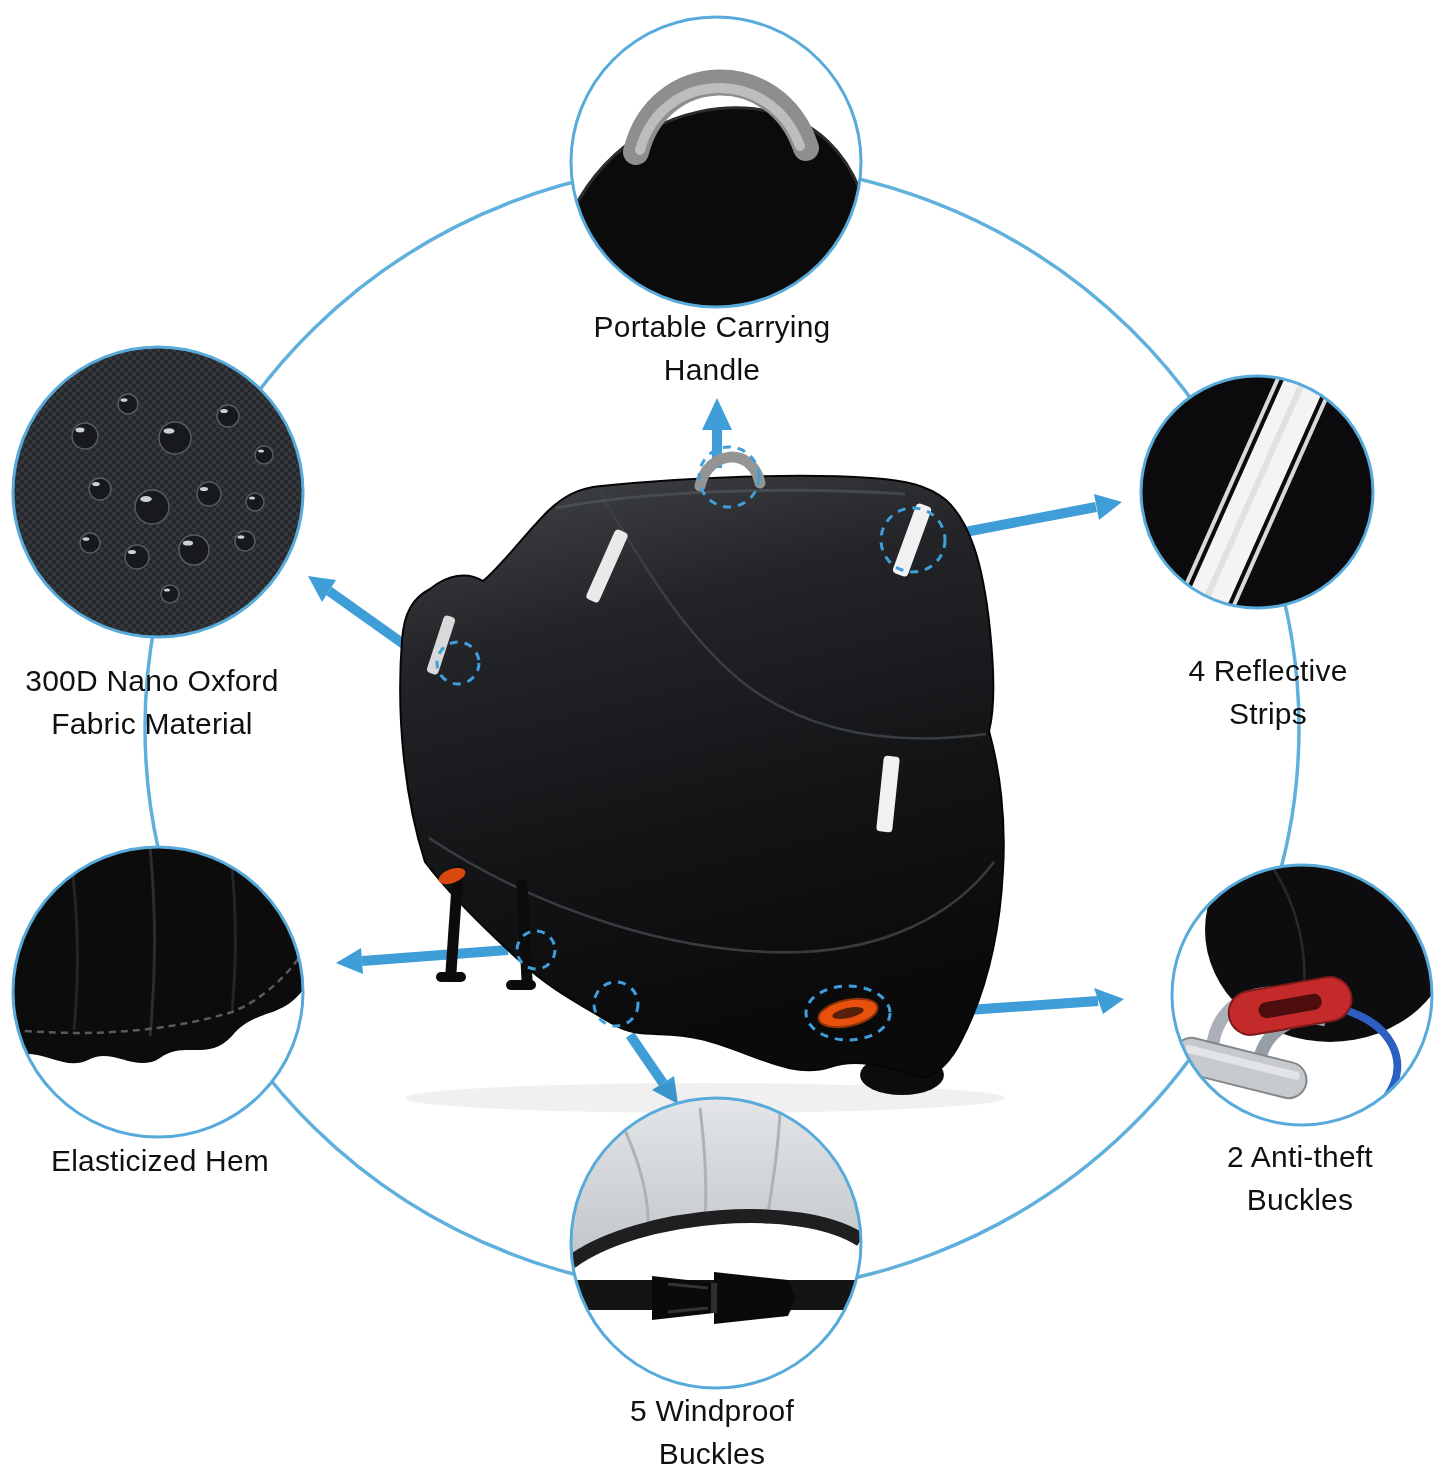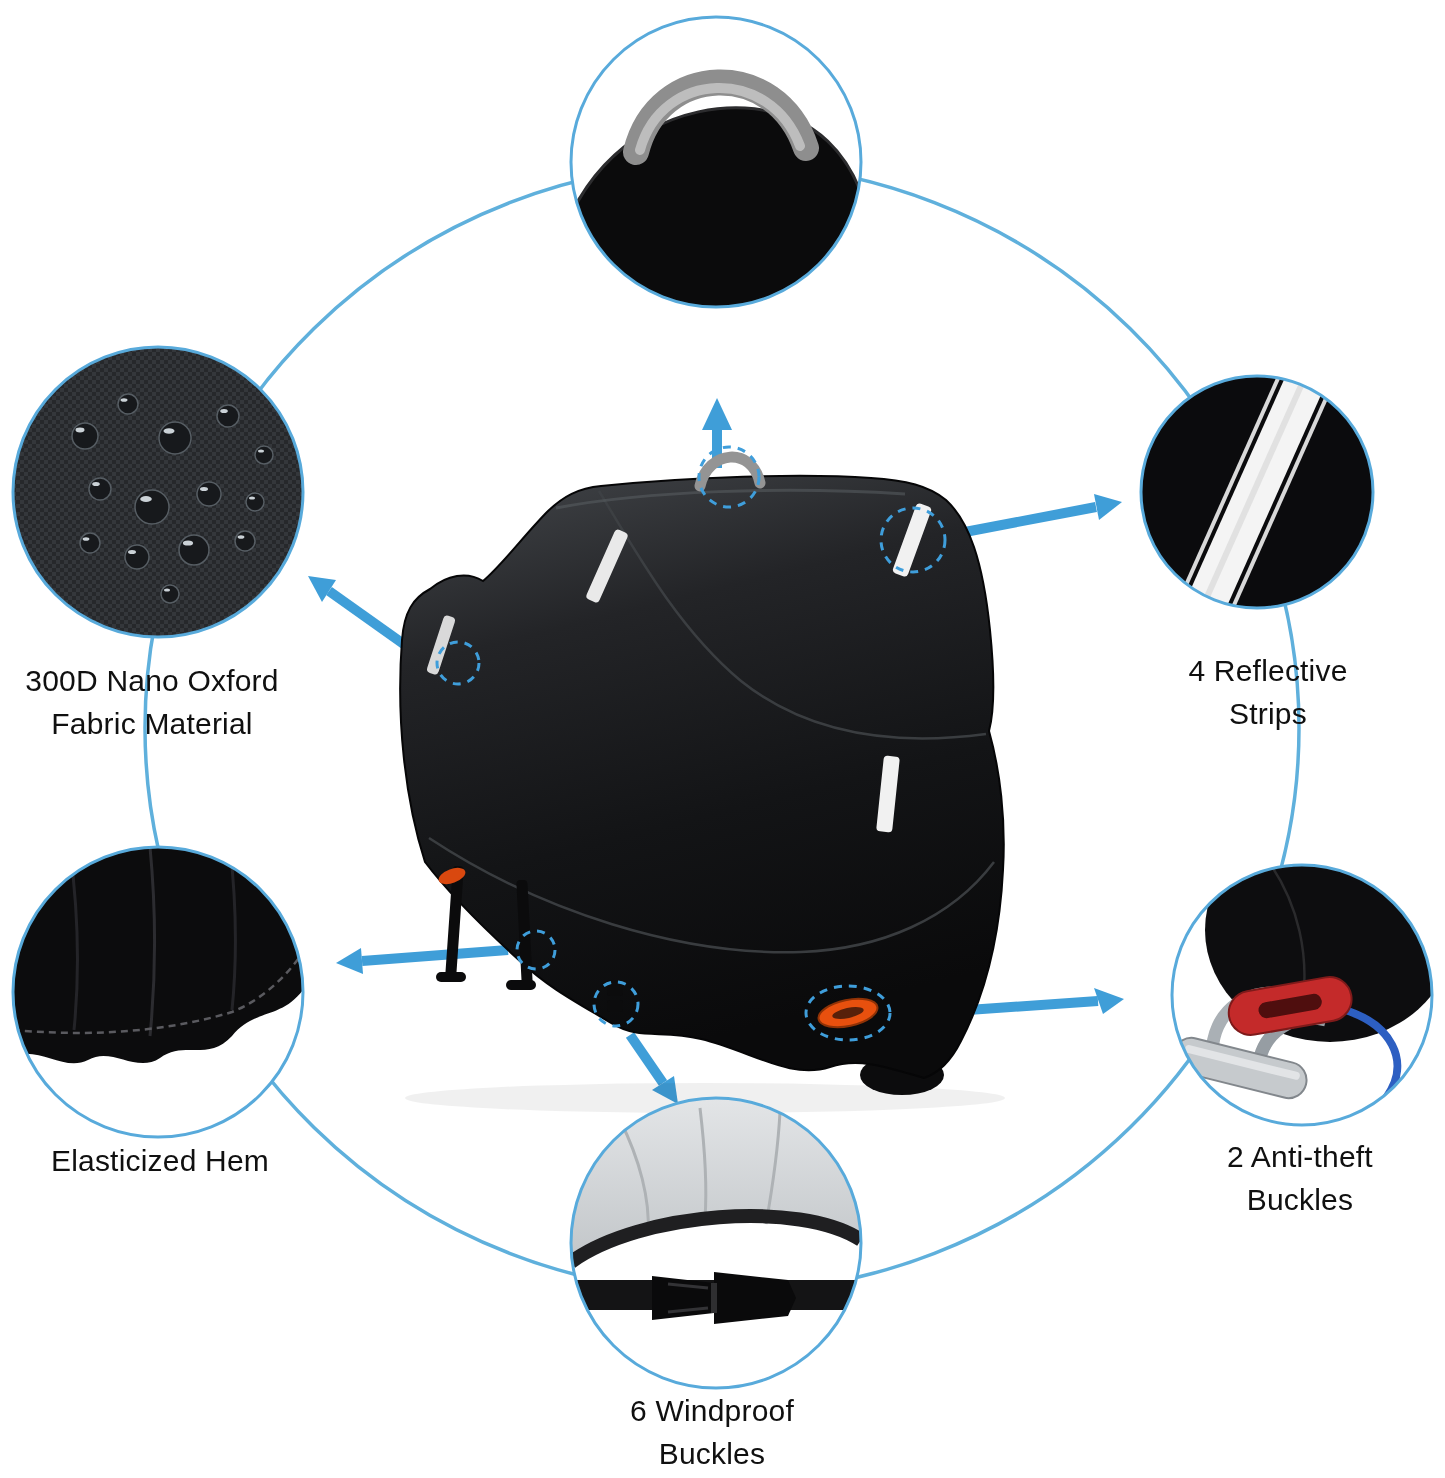--- a/index.html
+++ b/index.html
@@ -277,23 +277,25 @@
         <circle cx="245" cy="541" r="10" fill="#17191c" stroke="#565d63" stroke-width="1.5"></circle>
             <ellipse cx="241" cy="537" rx="3.4" ry="1.8" fill="#dfe7ec" opacity="0.9"></ellipse>
         <circle cx="170" cy="594" r="9" fill="#17191c" stroke="#565d63" stroke-width="1.5"></circle>
             <ellipse cx="167" cy="590" rx="3" ry="1.6" fill="#dfe7ec" opacity="0.9"></ellipse>
       </g>
     </g>
     <circle cx="158" cy="492" r="145" fill="none" stroke="#58aadb" stroke-width="3"></circle>
   </g>
 </svg>
 
+<div class="label" style="left:712px; top:306px;">Portable Carrying
+Handle</div>
 <div class="label" style="left:1268px; top:650px;">4 Reflective
 Strips</div>
 <div class="label" style="left:1300px; top:1136px;">2 Anti-theft
 Buckles</div>
-<div class="label" style="left:712px; top:1390px;">6 Windproof
+<div class="label" style="left:712px; top:1390px;">5 Windproof
 Buckles</div>
 <div class="label" style="left:160px; top:1140px;">Elasticized Hem</div>
 <div class="label" style="left:152px; top:660px;">300D Nano Oxford
 Fabric Material</div>
 
 </div>
 
 </body></html>

